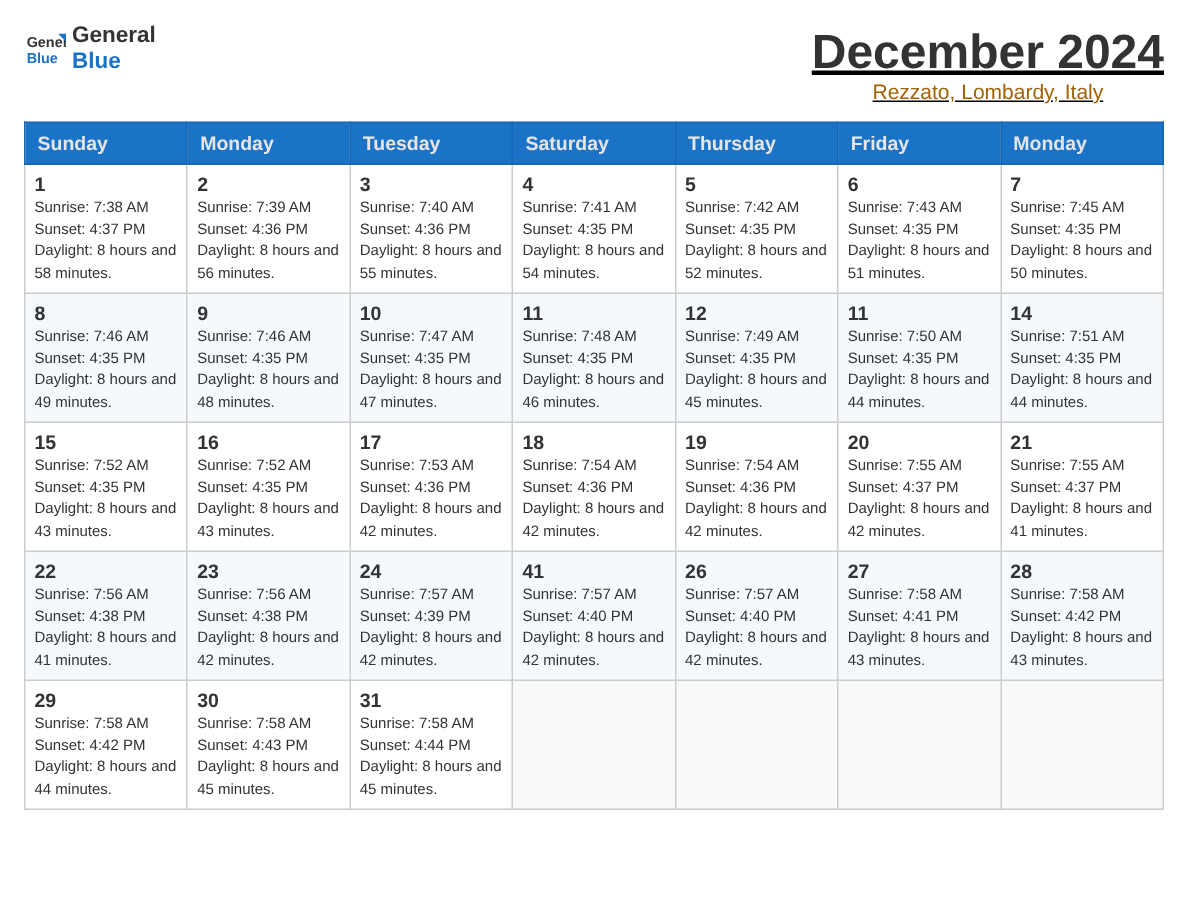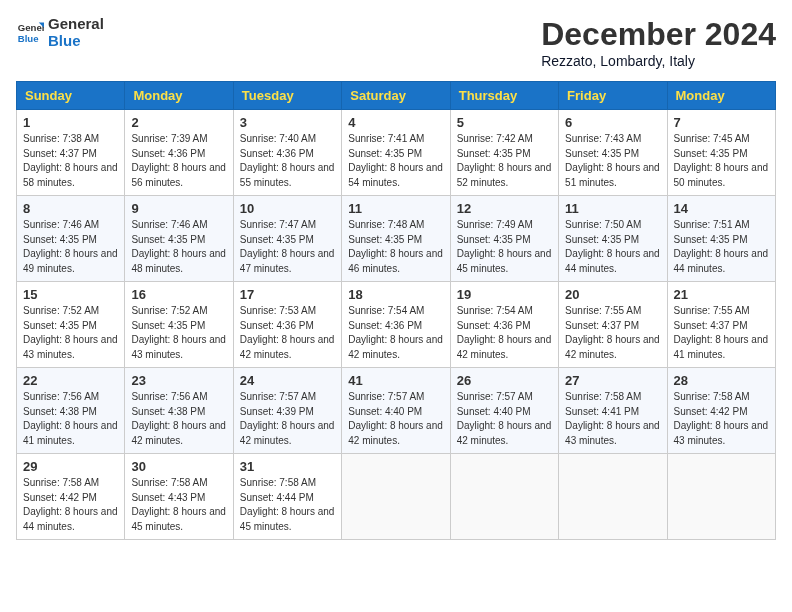--- a/index.html
+++ b/index.html
@@ -19,38 +19,39 @@
     .logo {
       display: flex;
       align-items: center;
       gap: 4px;
     }
     .logo-icon {
       width: 28px;
       height: 28px;
     }
     .title-block {
-      text-align: left;
+      text-align: center;
+      text-decoration: underline;
     }
     .month-title {
       font-size: 32px;
       font-weight: bold;
       color: #333;
     }
     .location {
       font-size: 14px;
-      color: #0f172a;
+      color: #a16207;
     }
     .calendar {
       width: 100%;
       border-collapse: collapse;
     }
     .calendar th {
       background: #1a73c7;
-      color: #fde047;
+      color: #e5e5e5;
       font-size: 13px;
       font-weight: bold;
       padding: 6px 8px;
       text-align: left;
       border: 1px solid #1565b0;
     }
     .calendar td {
       border: 1px solid #ccc;
       vertical-align: top;
       padding: 5px 6px;

